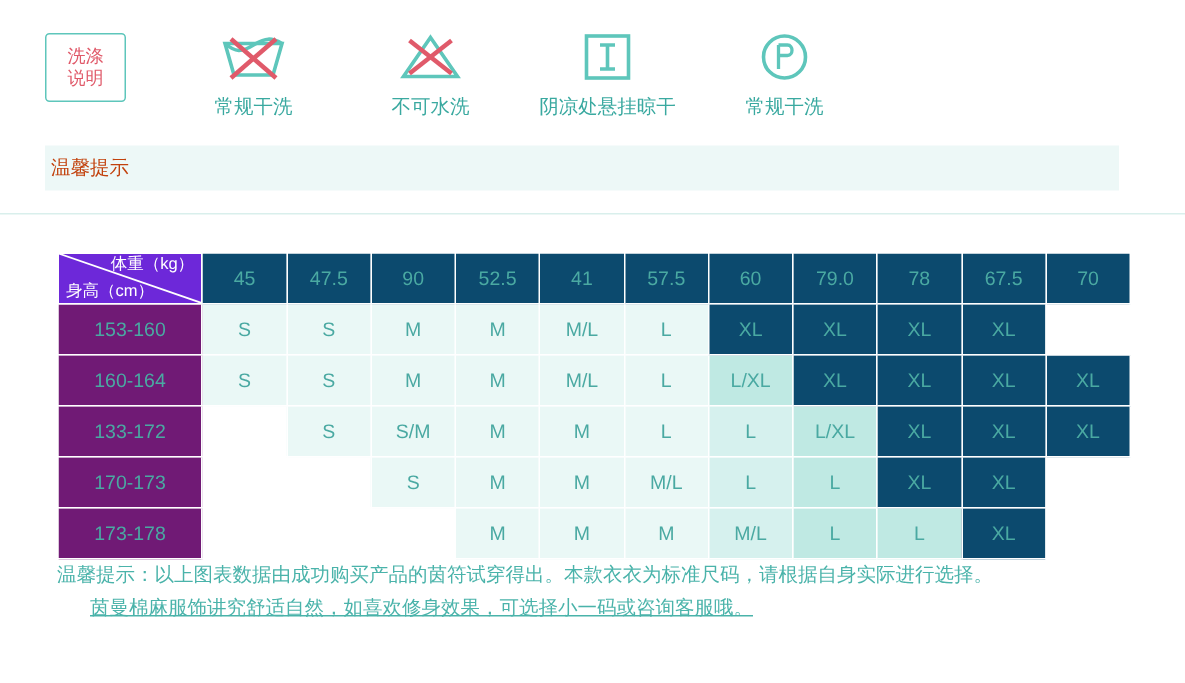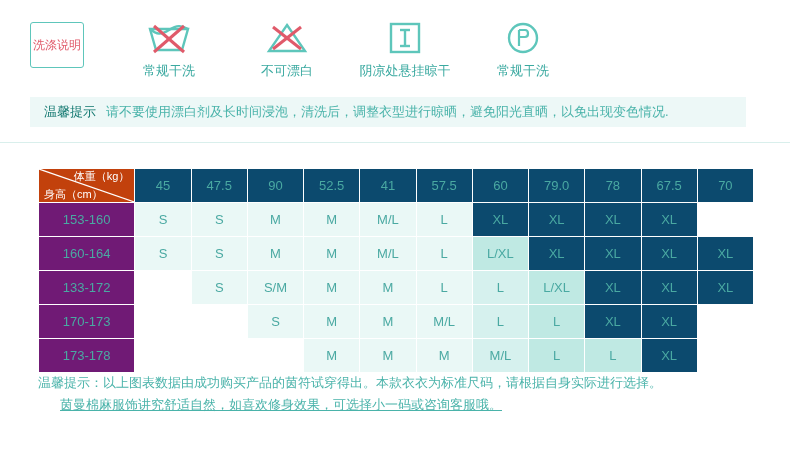--- a/index.html
+++ b/index.html
@@ -31,21 +31,21 @@
   .care-row {
     display: flex;
     align-items: flex-start;
   }
   .care-badge {
     width: 52px;
     height: 44px;
     border: 1px solid #5ec6bb;
     border-radius: 3px;
     display: flex;
-    flex-direction: row;
+    flex-direction: column;
     align-items: center;
     justify-content: center;
     color: #e05a6a;
     font-size: 12px;
     line-height: 15px;
     margin-right: 26px;
     margin-top: 4px;
     flex: none;
   }
   .care-item {
@@ -73,23 +73,23 @@
     position: absolute;
     left: 30px;
     top: 97px;
     width: 716px;
     height: 30px;
     background: #edf8f7;
     display: flex;
     align-items: center;
   }
   .tip-key {
-    color: #0f766e;
-    font-size: 13px;
-    padding: 0 10px 0 14px;
+    color: #c2410c;
+    font-size: 13px;
+    padding: 0 10px 0 4px;
     white-space: nowrap;
     text-align: right;
   }
   .tip-text {
     color: #4ab3aa;
     font-size: 13px;
     white-space: nowrap;
   }
 
   
@@ -125,21 +125,21 @@
   }
   col.c-head { width: 96px; }
   col.c-col  { width: 56px; }
 
   .hdr-cell {
     background: #0c4a6e;
     color: #ffffff;
     font-size: 13px;
   }
   .corner-cell {
-    background: #c2410c;
+    background: #6d28d9;
     position: relative;
     overflow: hidden;
     height: 33px;
   }
   .corner-cell .diag {
     position: absolute;
     left: 0;
     top: 0;
     width: 100%;
     height: 100%;
@@ -210,21 +210,21 @@
       </div>
 
       <div class="care-item">
         <span class="glyph">
           <svg width="44" height="34" viewBox="0 0 44 34">
             <path d="M22 4 L40 30 L4 30 Z" fill="none" stroke="#5ec6bb" stroke-width="2.4"></path>
             <line x1="8" y1="6" x2="36" y2="28" stroke="#e05a6a" stroke-width="3"></line>
             <line x1="36" y1="6" x2="8" y2="28" stroke="#e05a6a" stroke-width="3"></line>
           </svg>
         </span>
-        <span class="clabel">不可漂白</span>
+        <span class="clabel">不可水洗</span>
       </div>
 
       <div class="care-item">
         <span class="glyph">
           <svg width="34" height="34" viewBox="0 0 34 34">
             <rect x="3" y="3" width="28" height="28" fill="none" stroke="#5ec6bb" stroke-width="2.4"></rect>
             <line x1="17" y1="9" x2="17" y2="25" stroke="#5ec6bb" stroke-width="2.4"></line>
             <line x1="12" y1="9" x2="22" y2="9" stroke="#5ec6bb" stroke-width="2.4"></line>
             <line x1="12" y1="25" x2="22" y2="25" stroke="#5ec6bb" stroke-width="2.4"></line>
           </svg>
@@ -241,21 +241,20 @@
           </svg>
         </span>
         <span class="clabel">常规干洗</span>
       </div>
 
     </div>
   </div>
 
   <div class="tip-bar">
     <span class="tip-key">温馨提示</span>
-    <span class="tip-text">请不要使用漂白剂及长时间浸泡，清洗后，调整衣型进行晾晒，避免阳光直晒，以免出现变色情况.</span>
   </div>
 
   <div class="hr-top"></div>
 
   <div class="table-wrap">
     <table class="size-table">
       <colgroup>
         <col class="c-head">
         <col class="c-col">
           <col class="c-col">

